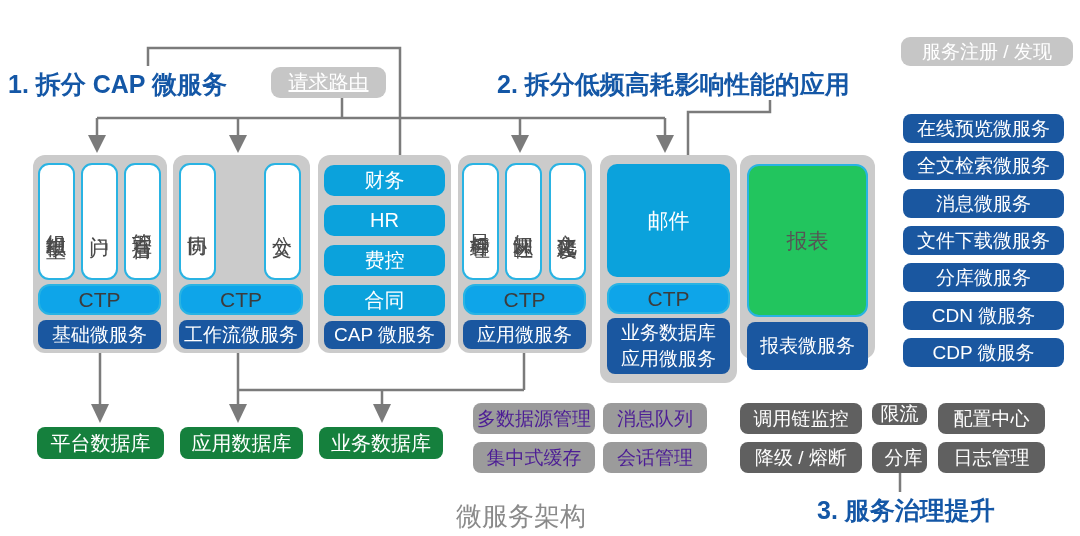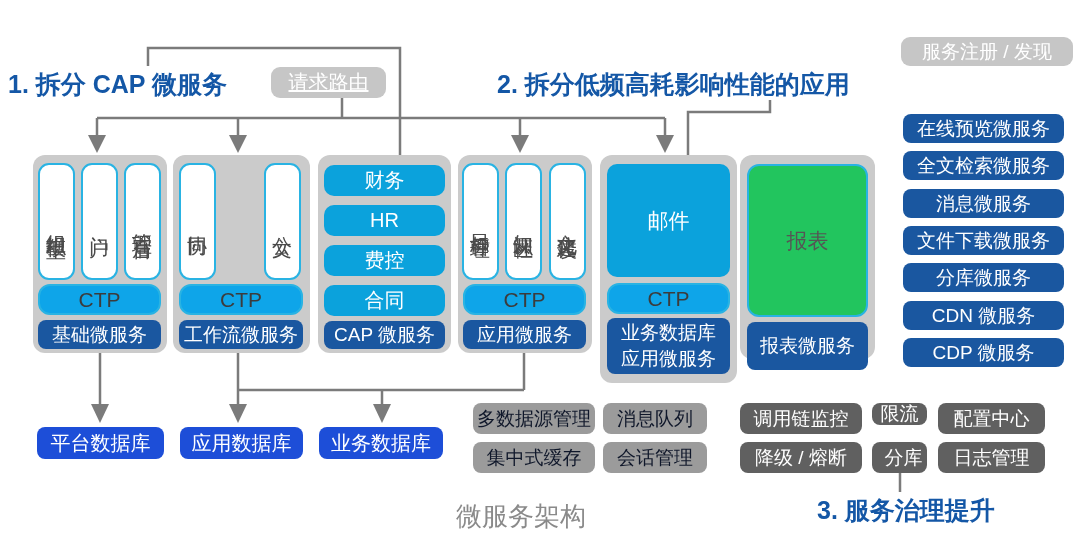--- a/index.html
+++ b/index.html
@@ -85,31 +85,31 @@
   }
   .rservice {
     background: #1a57a0;
     border-radius: 8px;
     color: #ffffff;
     display: flex; align-items: center; justify-content: center;
     font-size: 19px;
     white-space: nowrap;
   }
   .db {
-    background: #1d4ed8;
+    background: #15803d;
     border-radius: 8px;
     color: #ffffff;
     display: flex; align-items: center; justify-content: center;
     font-size: 20px;
     white-space: nowrap;
   }
   .ops-light {
     background: #9b9b9b;
     border-radius: 8px;
-    color: #0f172a;
+    color: #4c1d95;
     display: flex; align-items: center; justify-content: center;
     font-size: 19px;
     white-space: nowrap;
   }
   .ops-dark {
     background: #606060;
     border-radius: 8px;
     color: #ffffff;
     display: flex; align-items: center; justify-content: center;
     font-size: 19px;

